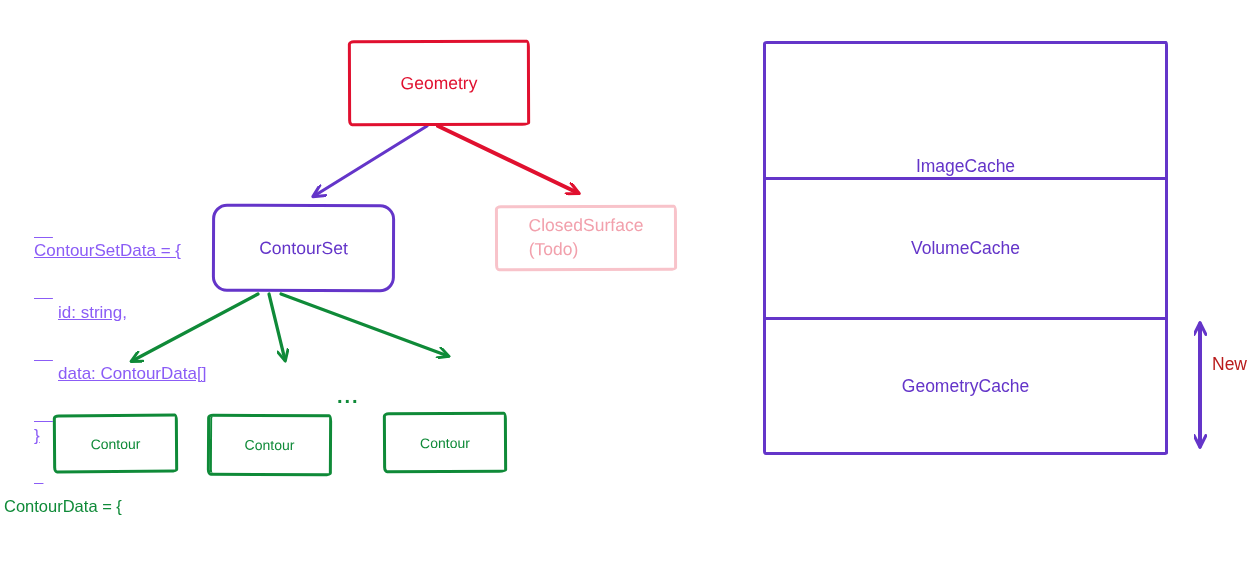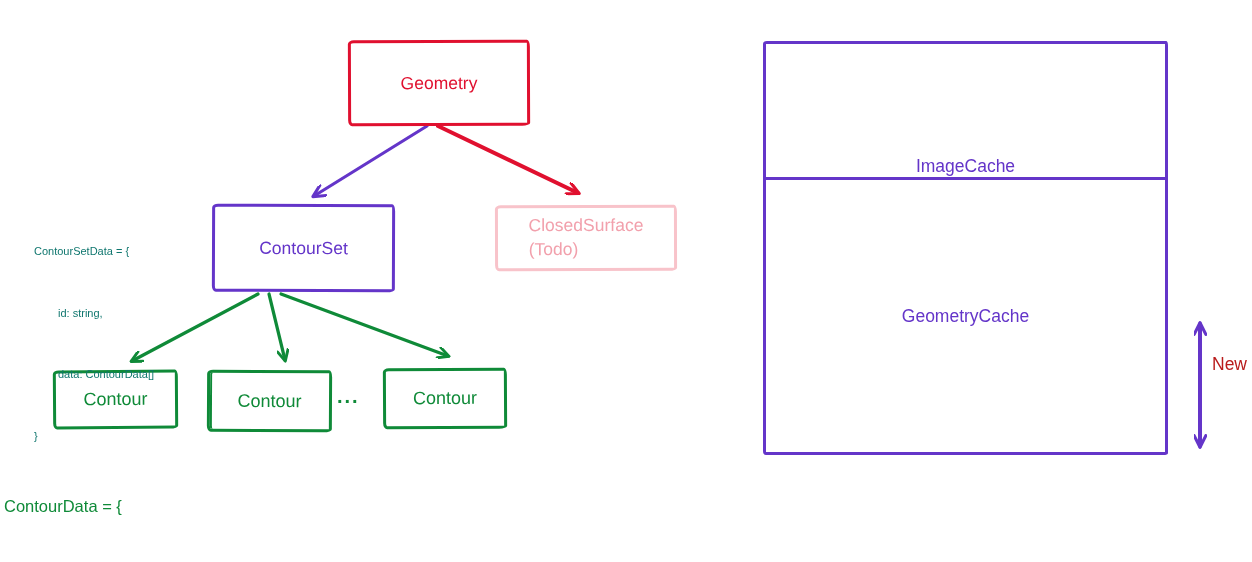--- a/index.html
+++ b/index.html
@@ -36,55 +36,58 @@
     left: 348px; top: 40px; width: 182px; height: 86px;
     border-color: #e0102f; color: #e0102f;
     font-size: 17.5px;
     transform: rotate(-0.2deg);
   }
   .box-contourset {
     left: 212px; top: 204px; width: 183px; height: 88px;
     border-color: #6435c9; color: #6435c9;
     font-size: 17.5px;
     transform: rotate(0.2deg);
+    border-radius: 15px;
   }
   .box-closedsurface {
     left: 495px; top: 205px; width: 182px; height: 66px;
     border-color: #f8c3ca; color: #f2a0ac;
     font-size: 17.5px;
     line-height: 1.35;
     transform: rotate(-0.15deg);
   }
   .box-contour {
     border-color: #0f8a38; color: #0f8a38;
-    font-size: 18px;
+    font-size: 14px;
     border-width: 3px;
+    margin-top: 44px;
   }
   .box-contour-1 { left: 53px;  top: 370px; width: 125px; height: 59px; transform: rotate(-0.4deg); }
   .box-contour-2 { left: 207px; top: 370px; width: 125px; height: 62px; transform: rotate(0.3deg);
                    box-shadow: inset 2px 0 0 #0f8a38; }
   .box-contour-3 { left: 383px; top: 368px; width: 124px; height: 61px; transform: rotate(-0.3deg); }
   .ellipsis {
     position: absolute;
     left: 337px; top: 385px;
     color: #0f8a38;
     font-size: 20px;
     font-weight: bold;
     letter-spacing: 2px;
   }
   
   .code {
     position: absolute;
     white-space: pre;
   }
   .code-contourset {
     left: 34px; top: 200px;
-    color: #0f766e;
-    font-size: 11px;
+    color: #8b5cf6;
+    font-size: 17px;
     line-height: 20.5px;
+    text-decoration: underline;
   }
   .code-contour {
     left: 4px; top: 449px;
     color: #0f8a38;
     font-size: 16.5px;
     line-height: 23px;
   }
   .code-line.indent { padding-left: 24px; }
   
   .cache-title {
@@ -186,20 +189,23 @@
     
     
     
   </div>
 
 
   <div class="cache-box">
     <div class="cache-section cache-section-1">
       <span>ImageCache</span>
     </div>
+    <div class="cache-section cache-section-2">
+      <span>VolumeCache</span>
+    </div>
     <div class="cache-section cache-section-3">
       <span>GeometryCache</span>
     </div>
   </div>
 
   <div class="new-label">New</div>
 
 </div>
 
 </body></html>

